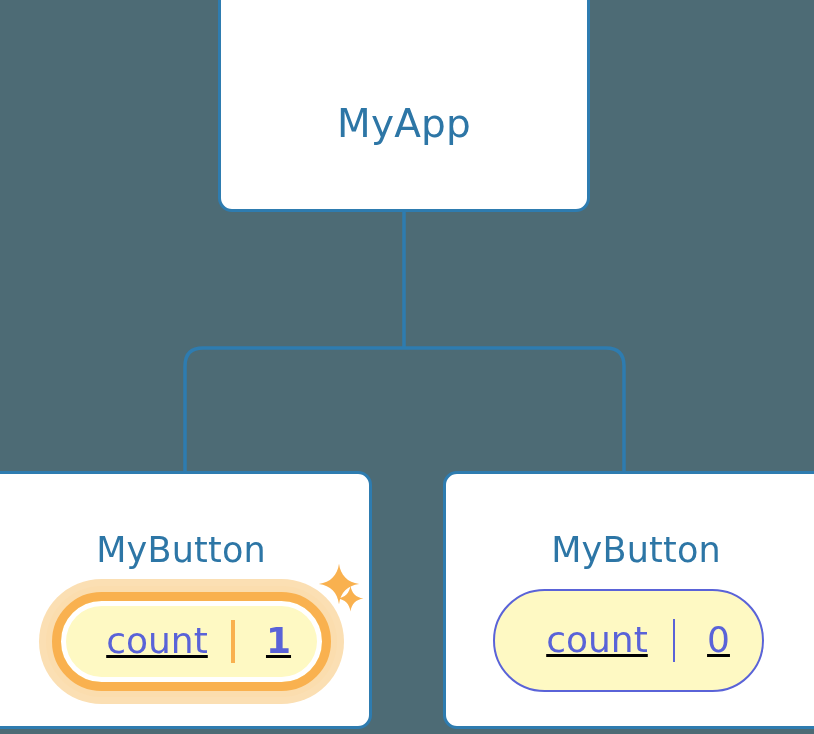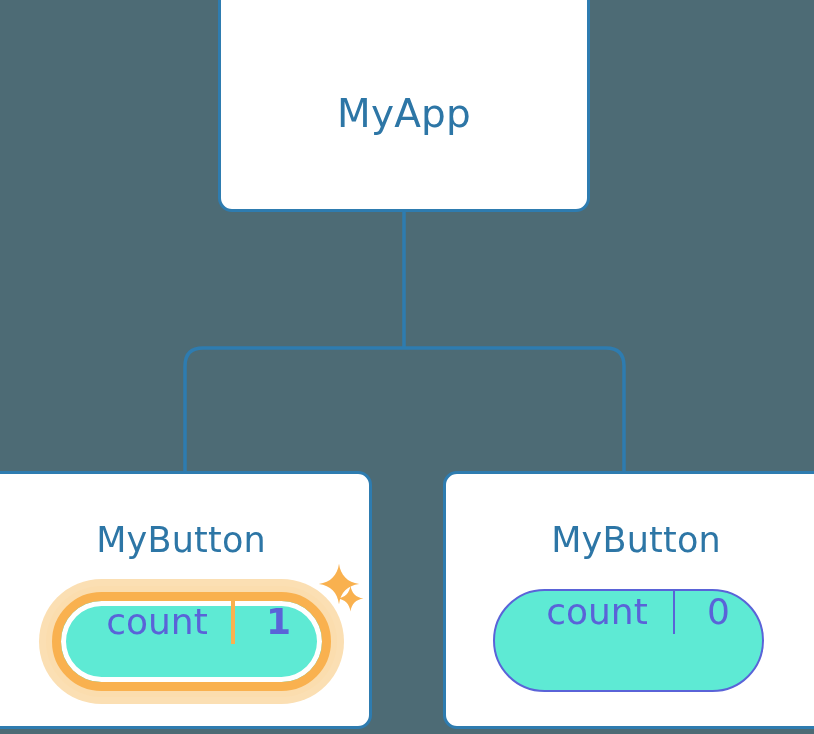--- a/index.html
+++ b/index.html
@@ -64,20 +64,21 @@
 
   .node-title {
     position: absolute;
     left: 0;
     right: 0;
     text-align: center;
     color: #2d76a6;
     font-weight: 400;
     letter-spacing: 0.2px;
     white-space: nowrap;
+    margin-top: 10px;
   }
 
   #node-root .node-title {
     top: 126px;
     font-size: 39px;
   }
 
   #node-child-left .node-title {
     top: 46px;
     font-size: 35px;
@@ -87,25 +88,26 @@
   #node-child-right .node-title {
     top: 46px;
     font-size: 35px;
     transform: translateX(-1px);
   }
 
   
   .state-pill {
     position: absolute;
     display: flex;
-    align-items: flex-start;
+    align-items: center;
     box-sizing: border-box;
     border-radius: 999px;
-    background: #5eead4;
+    background: #fef9c3;
     overflow: hidden;
+    text-decoration: underline;
   }
 
   .pill-key, .pill-val {
     display: flex;
     align-items: center;
     justify-content: center;
     box-sizing: border-box;
     white-space: nowrap;
   }
 

